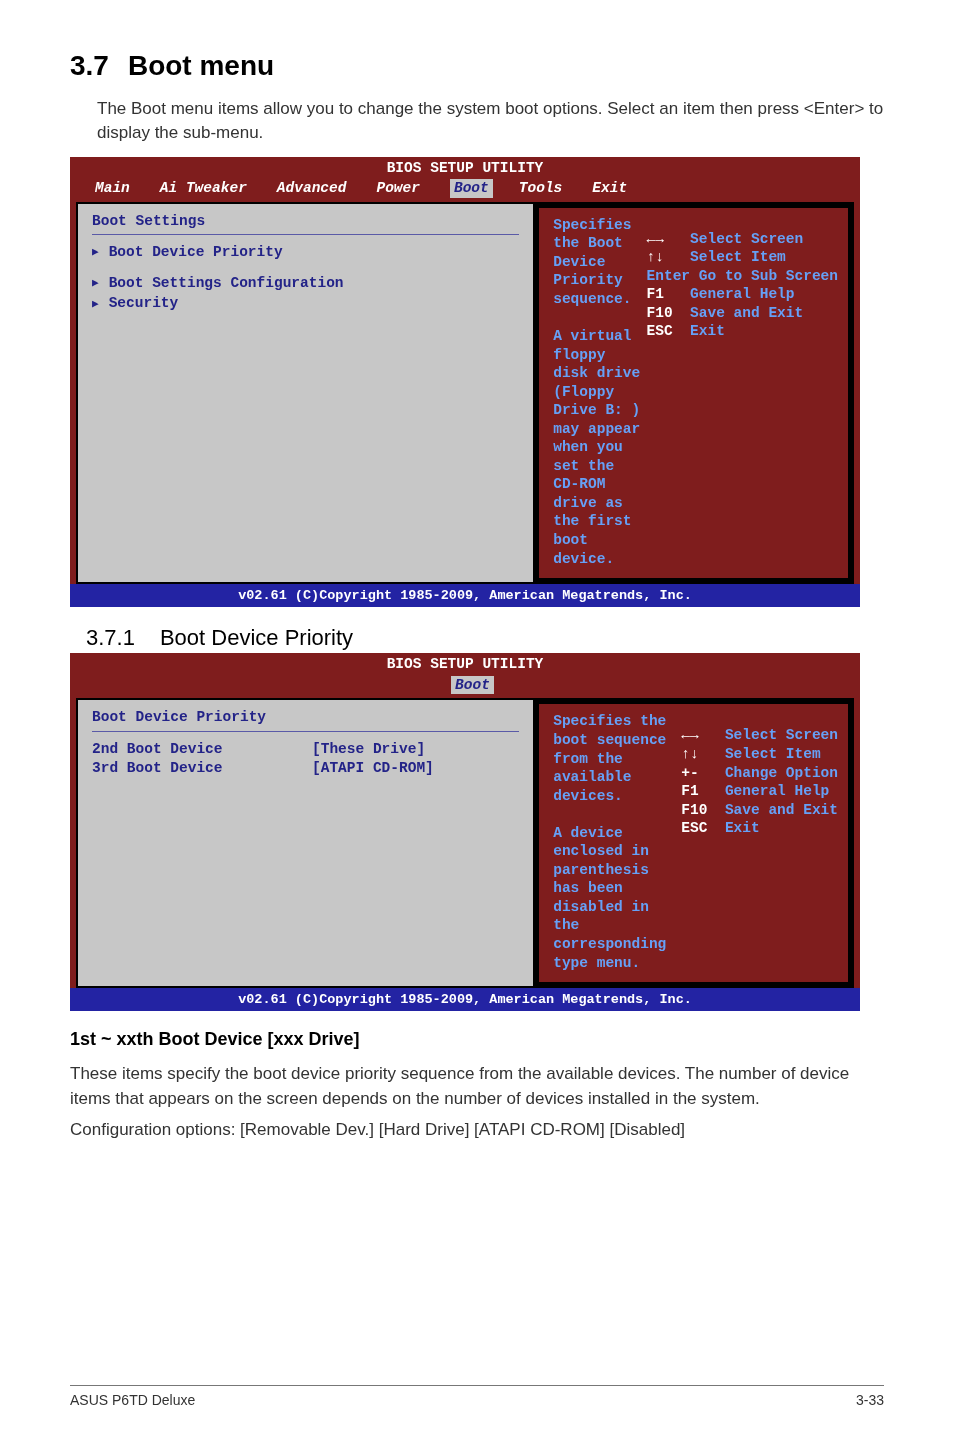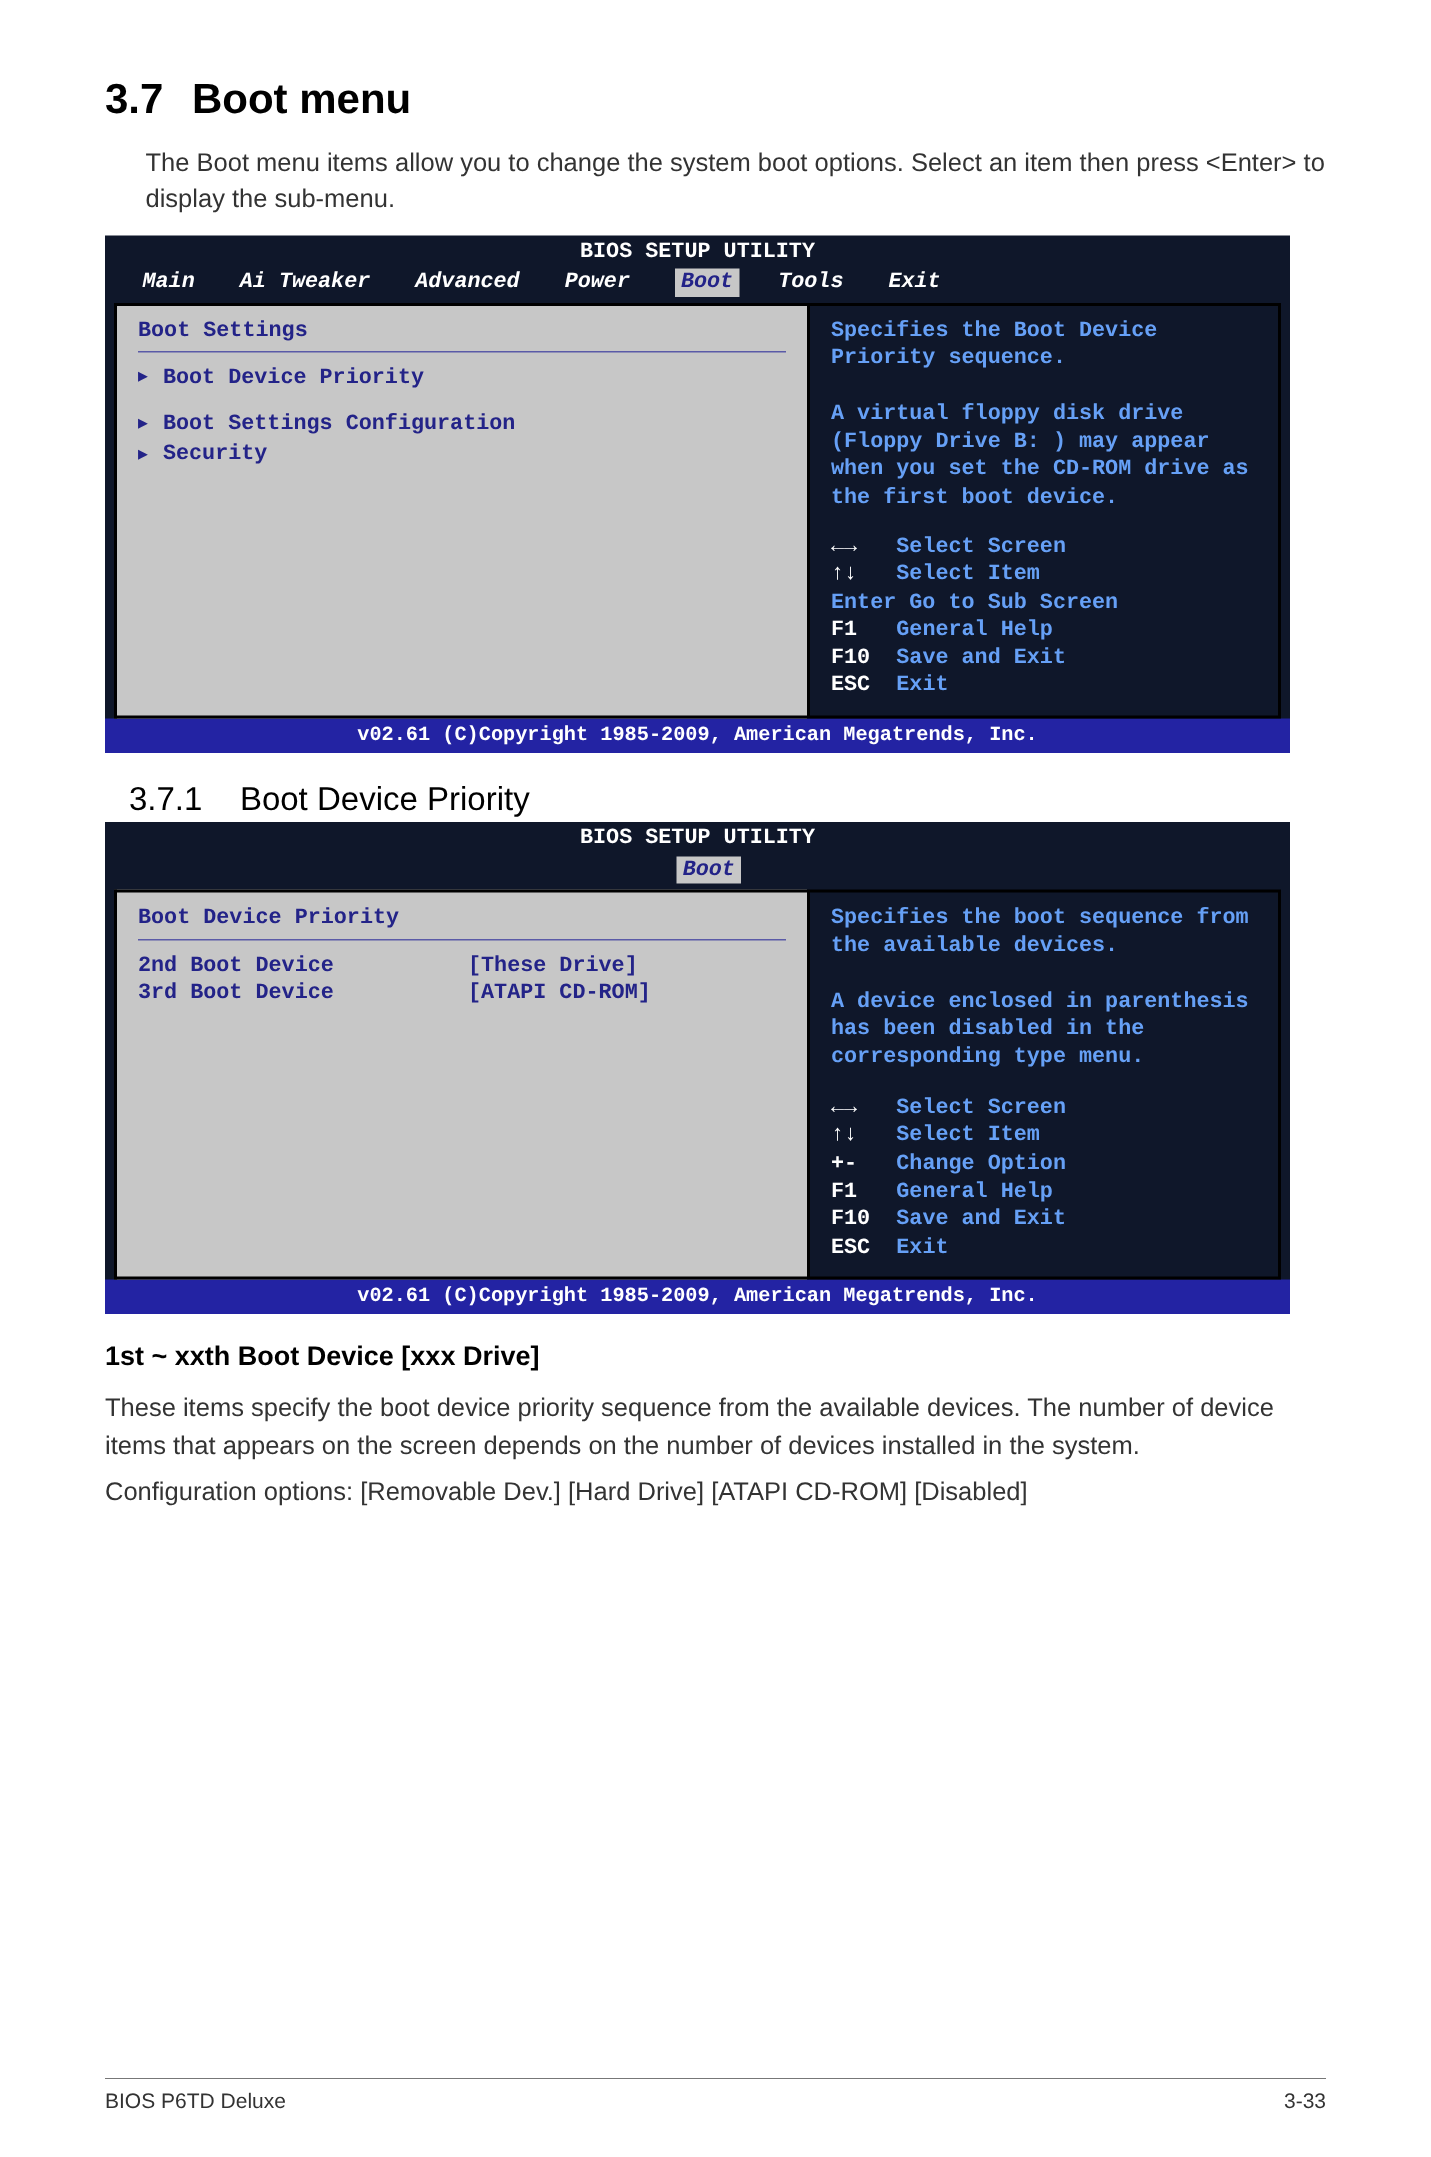--- a/index.html
+++ b/index.html
@@ -11,21 +11,21 @@
     }
     h1 { font-size: 28px; font-weight: bold; margin-bottom: 15px; }
     .num { display: inline-block; margin-right: 19px; text-align: right; }
     .intro { font-size: 17px; line-height: 1.4; color: #333; margin-bottom: 12px; margin-left: 27px; }
     h2 { font-size: 22px; font-weight: normal; margin: 18px 0 2px 16px; }
     .subnum { display: inline-block; margin-right: 25px; }
     h3 { font-size: 18px; font-weight: bold; margin: 18px 0 12px 0; }
     .body-text { font-size: 17px; line-height: 1.45; color: #333; margin-bottom: 6px; }
     .bios {
       width: 790px;
-      background: #0f172a;
+      background: #7f1d1d;
       font-family: "Courier New", monospace;
       font-size: 14.5px;
       font-weight: bold;
       line-height: 1.28;
       color: #66a0f6;
       margin-bottom: 6px;
     }
     .bios-title { color: #fff; text-align: center; padding-top: 2px; }
     .bios-menubar {
       display: flex;
@@ -45,25 +45,25 @@
       border: 2px solid #000;
       border-right: none;
       min-height: 260px;
     }
     .bios-left-title { margin-bottom: 4px; }
     .bios-hr { border-top: 1.5px solid #5a5aa7; margin: 2px 0 8px 0; }
     .bios-item-row { display: flex; align-items: center; margin-bottom: 2px; }
     .tri { font-size: 11px; margin-right: 10px; color: #232388; }
     .bios-right {
       flex: 1;
-      border: 2px solid #000000;
+      border: 6px solid #000000;
       margin-right: 6px;
       padding: 8px 10px 10px 14px;
       display: flex;
-      flex-direction: column;
+      flex-direction: row;
     }
     .bios-help { flex-grow: 1; }
     .bios-legend { margin-top: 14px; }
     .legend-row { white-space: pre; }
     .legend-key { color: #fff; }
     .bios-footer {
       text-align: center;
       color: #fff;
       background: #2323a3;
       padding: 3px 0 3px 0;
@@ -175,16 +175,16 @@
   <div class="bios-footer">v02.61 (C)Copyright 1985-2009, American Megatrends, Inc.</div>
 </div>
 
 <h3>1st ~ xxth Boot Device [xxx Drive]</h3>
 <p class="body-text">These items specify the boot device priority sequence from the available devices. The number of device items that appears on the screen depends on the number of devices installed in the system.</p>
 <p class="body-text">Configuration options: [Removable Dev.] [Hard Drive] [ATAPI CD-ROM] [Disabled]</p>
 
 <div class="footer-bar">
   <div class="footer-line"></div>
   <div class="footer-row">
-    <span>BIOS P6TD Deluxe</span>
+    <span>ASUS P6TD Deluxe</span>
     <span>3-33</span>
   </div>
 </div>
 
 </body></html>

